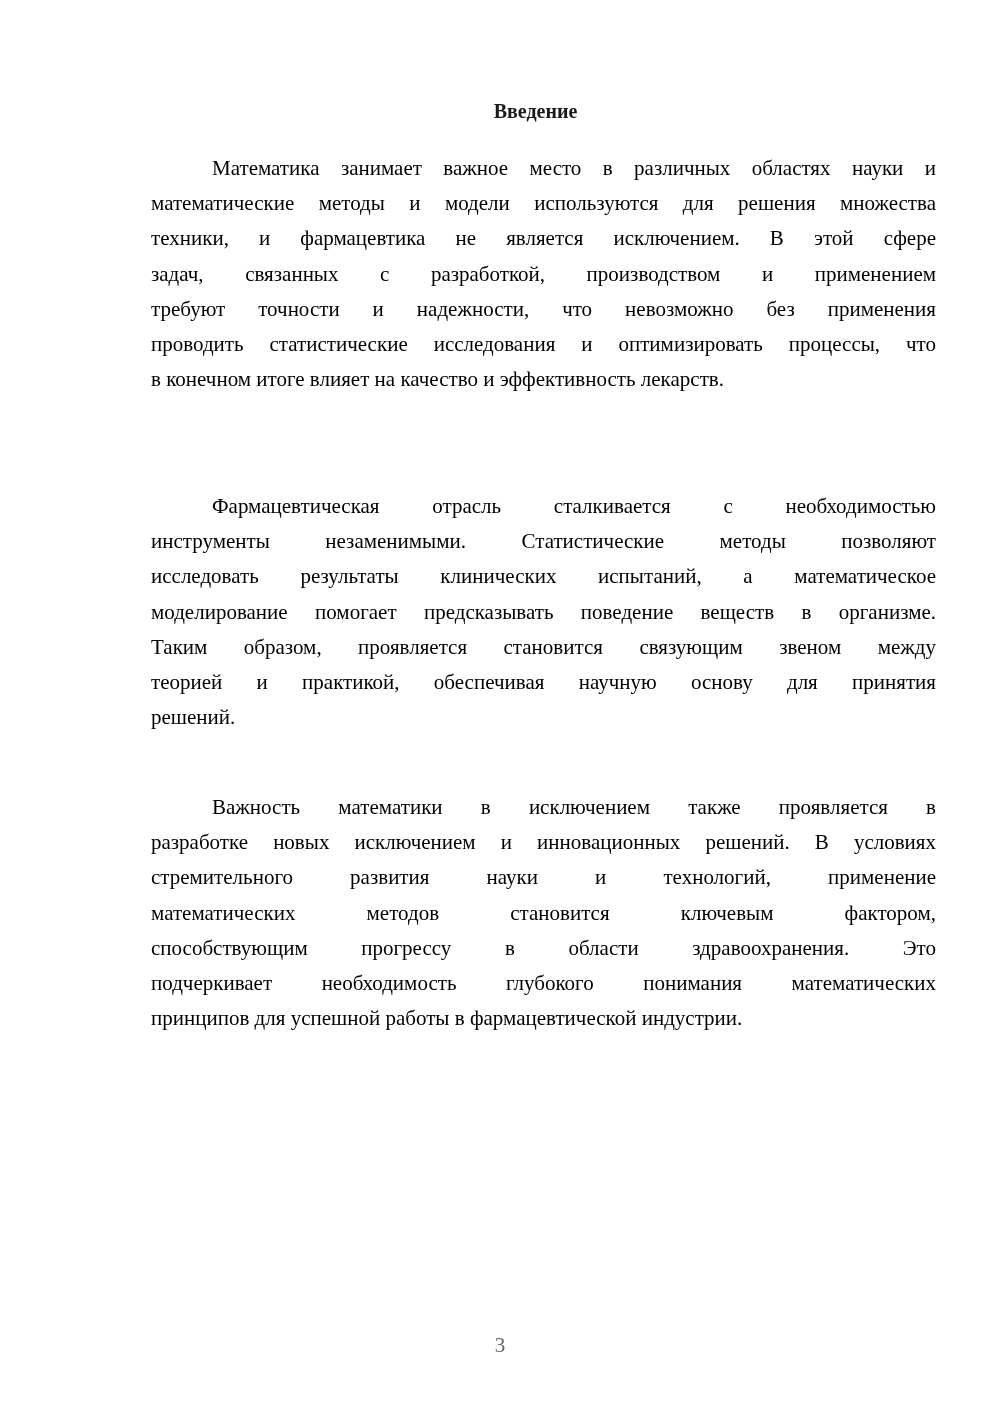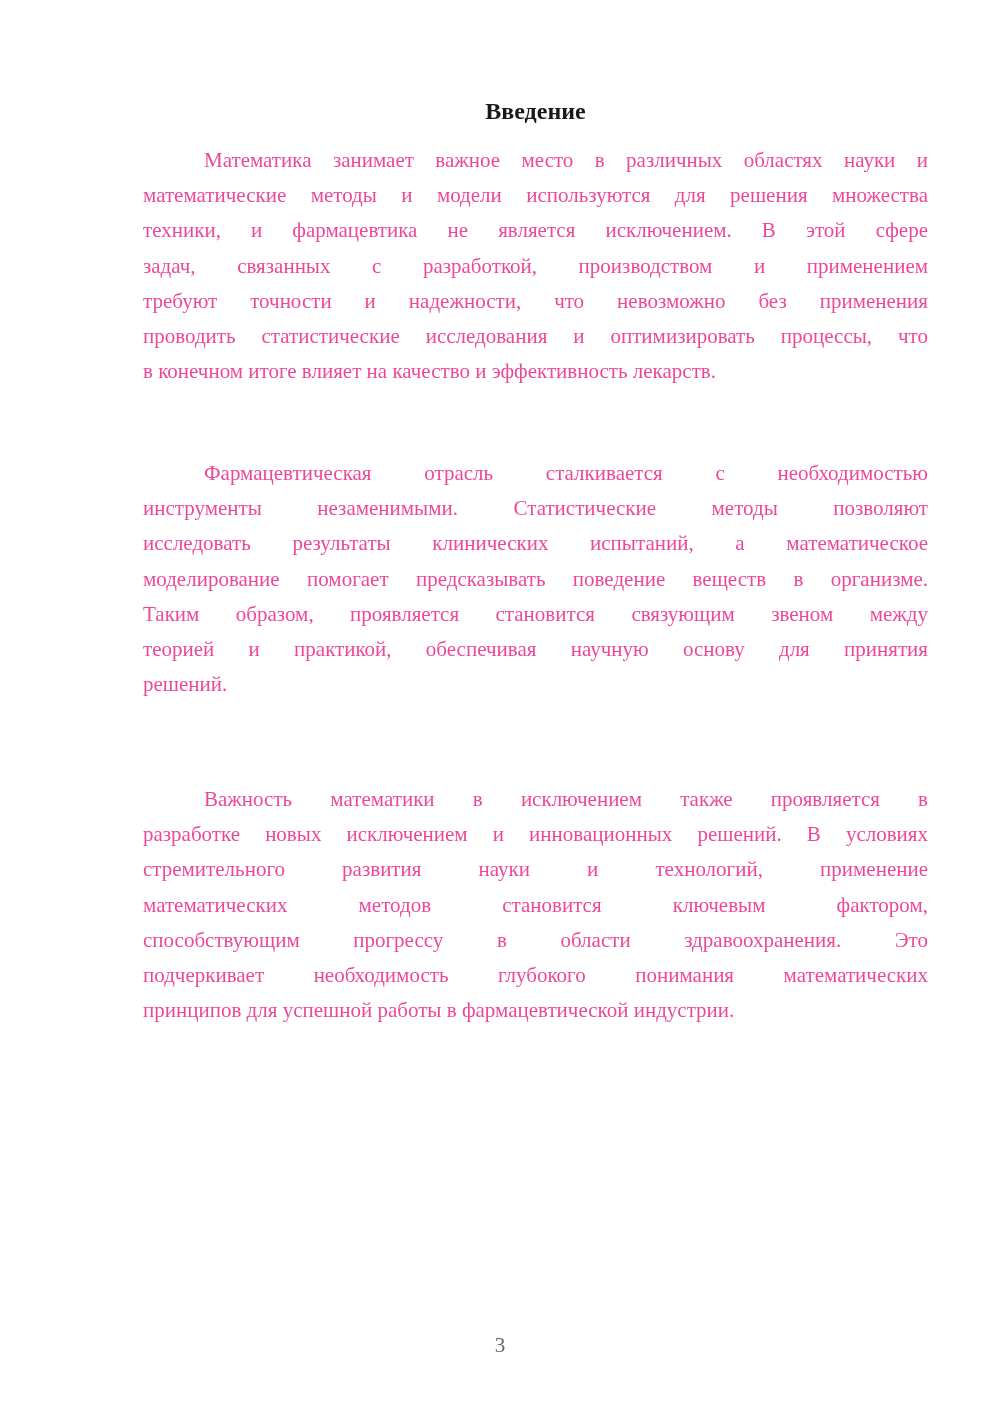--- a/index.html
+++ b/index.html
@@ -3,33 +3,33 @@
 <meta charset="utf-8">
 <style>
   html, body { margin: 0; padding: 0; background: #ffffff; }
   body { width: 1000px; height: 1414px; position: relative; overflow: hidden; }
   .page {
     position: absolute; left: 0; top: 0; width: 1000px; height: 1414px; background: #fff;
   }
   .title {
     position: absolute; top: 96px; left: 143px; width: 785px;
     text-align: center; font-family: "Liberation Serif", serif;
-    font-weight: bold; font-size: 24px; color: #1a1a1a; line-height: 30px;
+    font-weight: bold; font-size: 20px; color: #1a1a1a; line-height: 30px;
   }
   .para {
     position: absolute; left: 143px; width: 785px;
     font-family: "Liberation Serif", serif; font-size: 21px; line-height: 35.2px;
-    color: #ec4899; text-align: justify; margin: 0;
+    color: #000000; text-align: justify; margin: 8px;
   }
   .line { display: block; text-align: justify; text-align-last: justify; white-space: nowrap; height: 35.2px; }
   .line.last { text-align-last: left; }
   .line.indent { padding-left: 61px; }
   .line > span { display: inline; }
   #p1 { top: 143px; }
-  #p2 { top: 456px; }
+  #p2 { top: 481px; }
   #p3 { top: 782px; }
   .page-number {
     position: absolute; top: 1333px; left: 0; width: 1000px; text-align: center;
     font-family: "Liberation Serif", serif; font-size: 21px; color: #666666;
   }
 </style>
 </head>
 <body>
 
 <div class="page">

